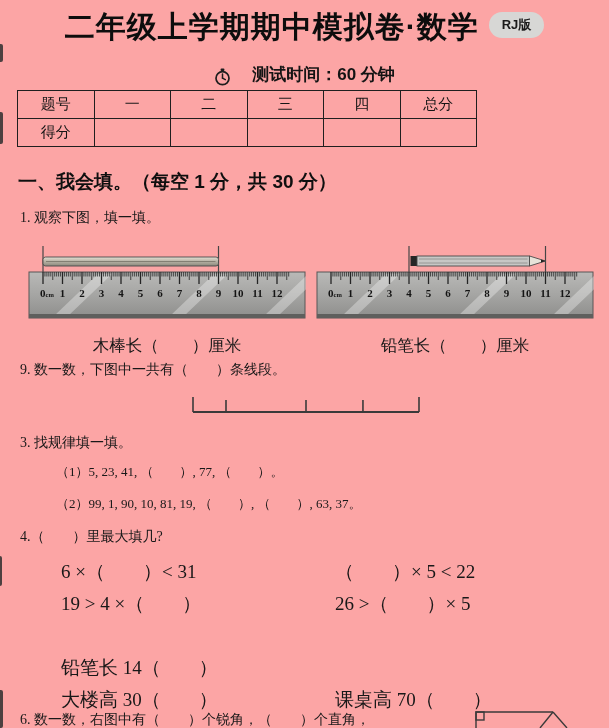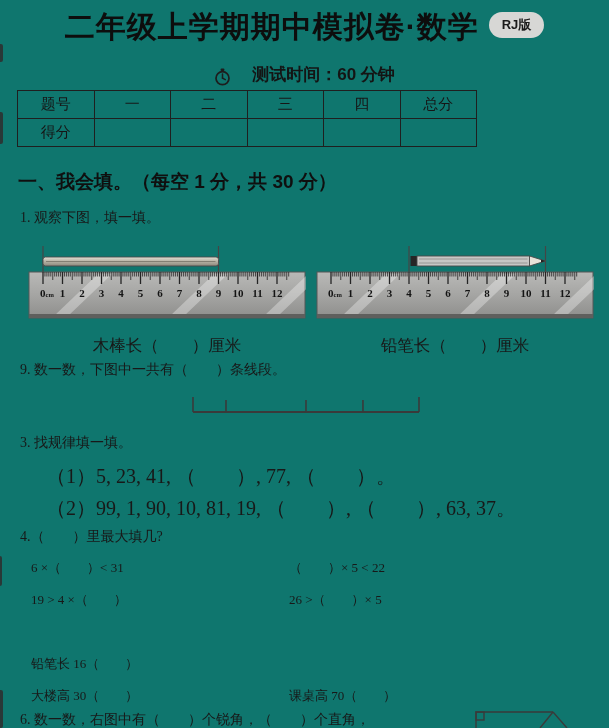--- a/index.html
+++ b/index.html
@@ -1,19 +1,19 @@
 <!DOCTYPE html>
 <html><head>
 <meta charset="utf-8">
 <style>
   * { margin:0; padding:0; box-sizing:border-box; }
   html,body { background:#ffffff; }
   .page {
     position:relative; width:609px; height:728px; overflow:hidden;
-    background:#0f766e; color:#1c1c1c;
+    background:#fca5a5; color:#1c1c1c;
     font-family:"Liberation Serif","DejaVu Serif",serif;
   }
   
   .title-row { position:absolute; top:7px; left:0; width:100%; text-align:center; white-space:nowrap; }
   .title {
     display:inline-block; font-family:"Liberation Sans","DejaVu Sans",sans-serif;
     font-weight:900; font-size:30px; letter-spacing:1px; color:#0d0d0d;
   }
   .badge {
     display:inline-block; vertical-align:8px; margin-left:10px;
@@ -35,23 +35,23 @@
     font-family:"Liberation Sans","DejaVu Sans",sans-serif; font-size:15px; color:#161616;
   }
   .score-table td { border:1.8px solid #1f1f1f; height:28px; text-align:center; vertical-align:middle; }
   
   .sec-heading {
     position:absolute; left:18px; top:169px;
     font-family:"Liberation Sans","DejaVu Sans",sans-serif;
     font-weight:800; font-size:19px; color:#0f0f0f; white-space:nowrap;text-align:center;
   }
   .q { position:absolute; left:20px; font-size:14px; white-space:nowrap; color:#181818; }
-  .sub { position:absolute; left:46px; font-size:20px; white-space:nowrap; color:#181818; }
-  .duo { position:absolute; left:31px; width:545px; display:grid; grid-template-columns:258px 1fr;
-         font-size:13px; white-space:nowrap; color:#181818; }
+  .sub { position:absolute; left:56px; font-size:13px; white-space:nowrap; color:#181818; }
+  .duo { position:absolute; left:61px; width:545px; display:grid; grid-template-columns:258px 1fr;
+         font-size:19px; white-space:nowrap; color:#181818;gap:16px; }
   
   .figures-row { position:absolute; top:238px; left:28px; width:566px; display:flex; justify-content:space-between; }
   .fig { width:278px; text-align:center; }
   .fig-label { margin-top:5px; font-size:16.5px; color:#181818; }
   .seg-fig { position:absolute; top:395px; left:192px; }
   .shape-fig { position:absolute; top:704px; left:470px; }
   .artifact { position:absolute; left:0; background:#2e2e2e; opacity:.85; border-radius:0 2px 2px 0; }
 </style>
 </head>
 <body>
@@ -467,21 +467,21 @@
   <div class="duo" style="top:559px;">
     <span>6 ×（　　）&lt; 31</span>
     <span>（　　）× 5 &lt; 22</span>
   </div>
   <div class="duo" style="top:591px;">
     <span>19 &gt; 4 ×（　　）</span>
     <span>26 &gt;（　　）× 5</span>
   </div>
 
   <div class="duo" style="top:655px;">
-    <span>铅笔长 16（　　）</span>
+    <span>铅笔长 14（　　）</span>
   </div>
   <div class="duo" style="top:687px;">
     <span>大楼高 30（　　）</span>
     <span>课桌高 70（　　）</span>
   </div>
 
   <div class="q" style="top:711px;">6. 数一数，右图中有（　　）个锐角，（　　）个直角，</div>
   <div class="shape-fig">
     <svg width="102" height="24" viewBox="0 0 102 24">
       <g fill="none" stroke="#3a3a3a" stroke-width="1.4">

